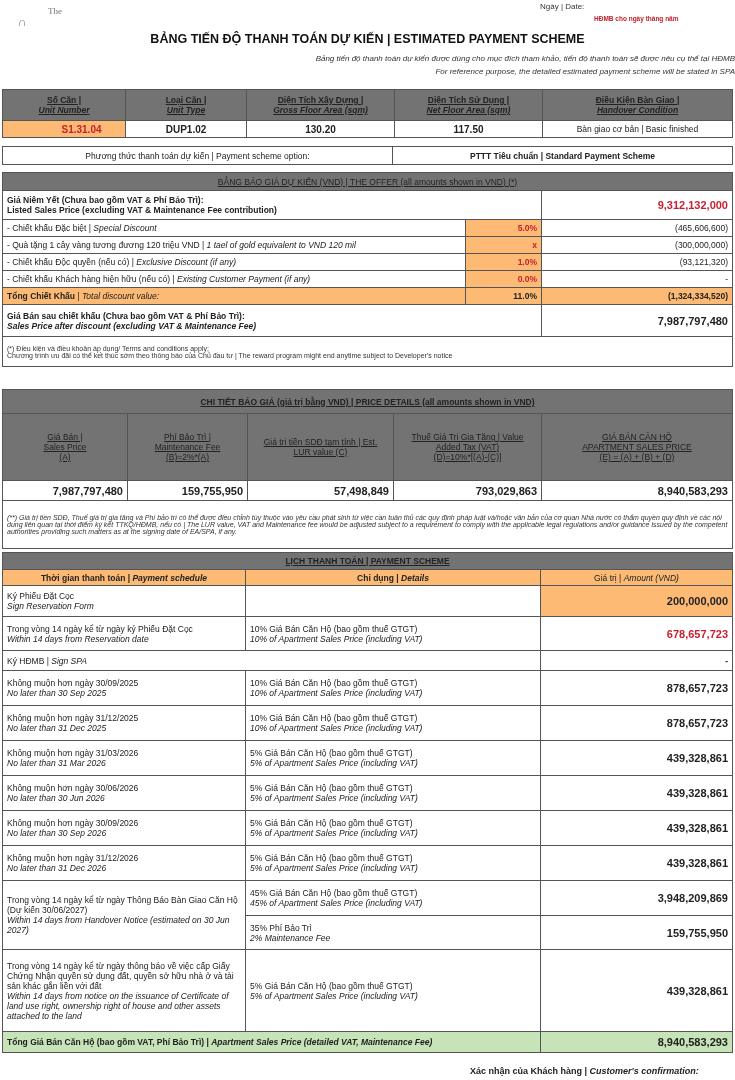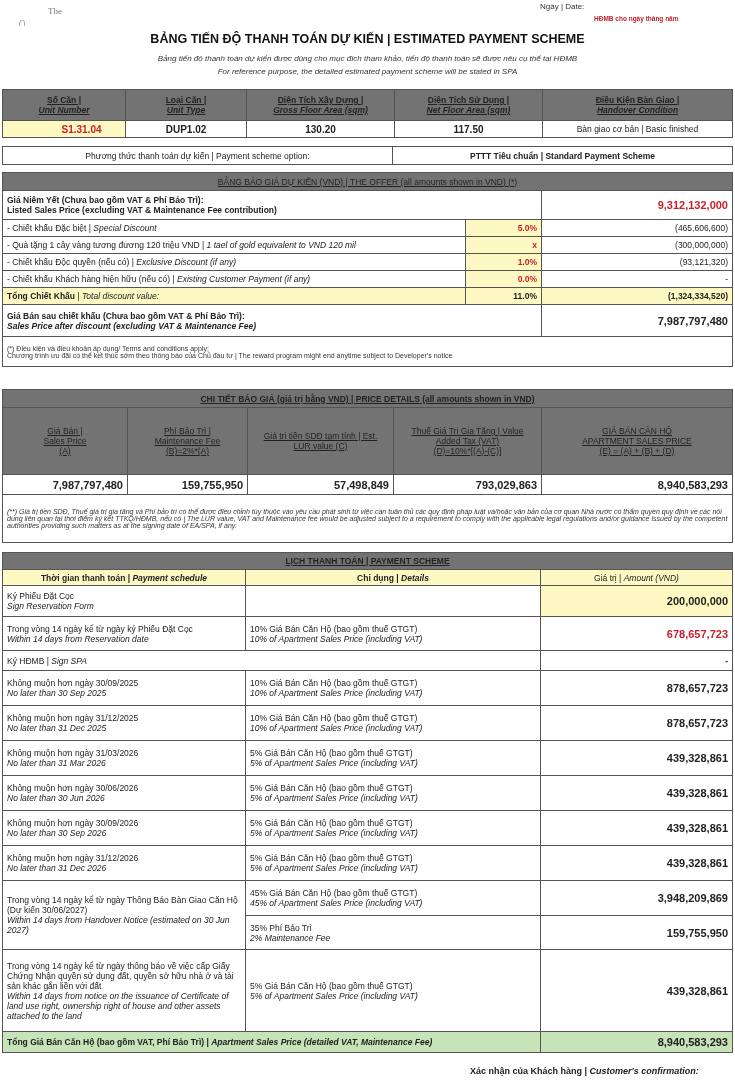--- a/index.html
+++ b/index.html
@@ -4,26 +4,26 @@
 <style>
   * { box-sizing: border-box; margin: 0; padding: 0; }
   body { width: 735px; height: 1080px; background: #fff; font-family: "Liberation Sans", sans-serif; color: #222; font-size: 9px; position: relative; overflow: hidden; }
   .abs { position: absolute; }
   .logo { left: 18px; top: 6px; font-family: "Liberation Serif", serif; color: #777; font-size: 11px; }
   .logo .n { position: absolute; left: 0; top: 9px; font-size: 12px; }
   .logo .the { position: absolute; left: 30px; top: 0; font-size: 9px; }
   .date { left: 540px; top: 2px; font-size: 8px; color: #333; }
   .hdmb { left: 594px; top: 15px; font-size: 6.5px; color: #c0202a; font-weight: bold; }
   .title { left: 0; width: 735px; top: 32px; text-align: center; font-weight: bold; font-size: 12.5px; color: #111; }
-  .sub { left: 0; width: 735px; text-align: center; font-style: italic; font-size: 8px; color: #333; }
+  .sub { left: 0; width: 735px; text-align: right; font-style: italic; font-size: 8px; color: #333; }
   table { border-collapse: collapse; position: absolute; left: 2px; width: 731px; table-layout: fixed; }
   td { border: 1px solid #555; padding: 1px 4px; vertical-align: middle; font-size: 8.5px; }
   .green { background: #737373; text-decoration: underline; }
   .green2 { background: #c6e4b8; }
-  .grey { background: #fef9c3; padding-left: 39px; }
+  .grey { background: #fdba74; padding-left: 39px; }
   .c { text-align: center; }
   .r { text-align: right; }
   .b { font-weight: bold; }
   .i { font-style: italic; }
   .red { color: #c8202e; }
   .big { font-size: 11px; font-weight: bold; }
   .note { font-size: 7px; color: #333; }
 </style>
 </head>
 <body>
@@ -152,21 +152,21 @@
 
 <table style="top:389px">
   <colgroup>
       <col style="width:125px">
       <col style="width:120px">
       <col style="width:146px">
       <col style="width:148px">
       <col>
     </colgroup>
   <tbody>
-      <tr class="green" style="height:18px">
+      <tr class="green" style="height:24px">
         <td colspan="5" class="c b">CHI TIẾT BÁO GIÁ (giá trị bằng VND) | PRICE DETAILS (all amounts shown in VND)</td>
       </tr>
   <tr class="green" style="height:67px">
     <td class="c">
           <div>Giá Bán |</div>
           <div>Sales Price</div>
           <div>(A)</div>
         </td>
     <td class="c">
           <div>Phí Bảo Trì |</div>

